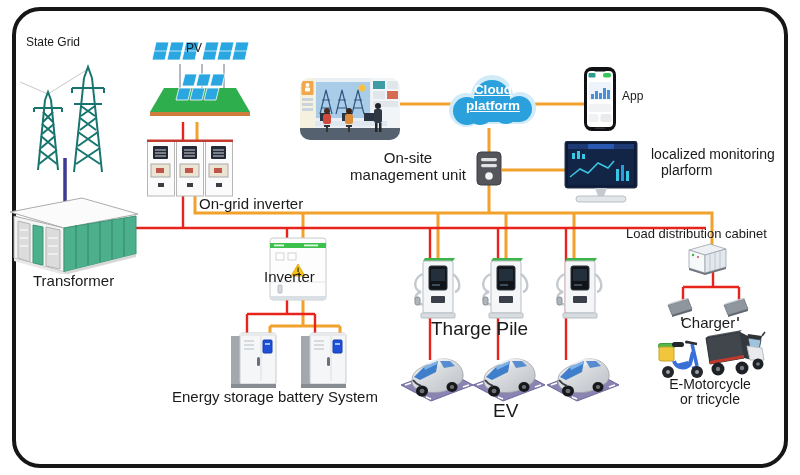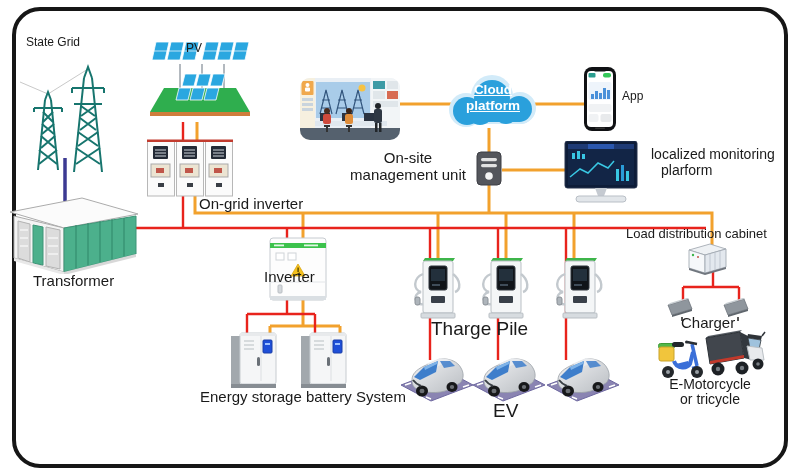--- a/index.html
+++ b/index.html
@@ -503,21 +503,21 @@
     <span>management unit</span>
   </div>
   <div class="lbl fs14" style="left:621px;top:147px;margin-left:30px;">
     <span>localized monitoring</span><br>
     <span style="padding-left:10px;">plarform</span>
   </div>
   <div class="lbl fs15" style="left:199px;top:196px;">On-grid inverter</div>
   <div class="lbl fs15" style="left:33px;top:273px;">Transformer</div>
   <div class="lbl fs15" style="left:216px;top:269px;margin-left:48px;">Inverter</div>
   <div class="lbl fs13" style="left:626px;top:227px;">Load distribution cabinet</div>
-  <div class="lbl fs15" style="left:172px;top:389px;margin-left:28px;">Energy storage battery System</div>
+  <div class="lbl fs15" style="left:172px;top:389px;">Energy storage battery System</div>
   <div class="lbl fs19" style="left:431px;top:318px;">Tharge Pile</div>
   <div class="lbl fs19" style="left:493px;top:400px;">EV</div>
   <div class="lbl fs15" style="left:681px;top:315px;">Charger</div>
   <div class="lbl fs14 center" style="left:654px;top:377px;width:112px;line-height:15px;">
     <span>E-Motorcycle</span><br>
     <span>or tricycle</span>
   </div>
 
 </div>
 

